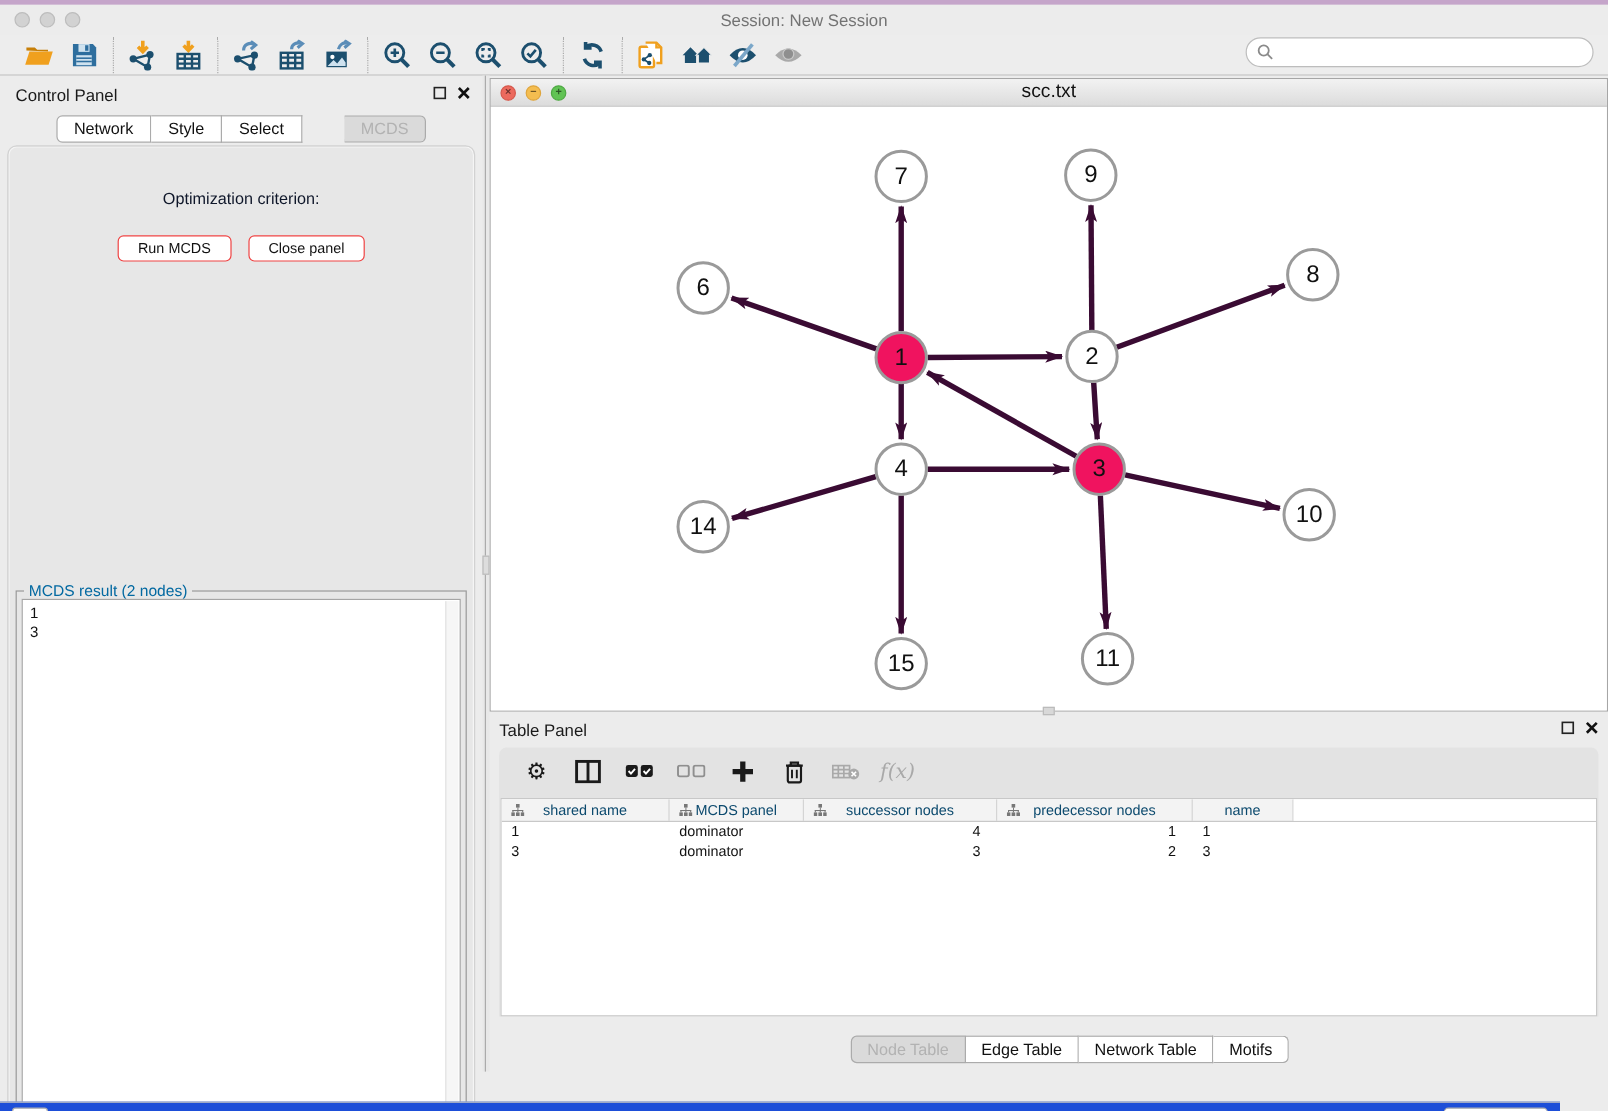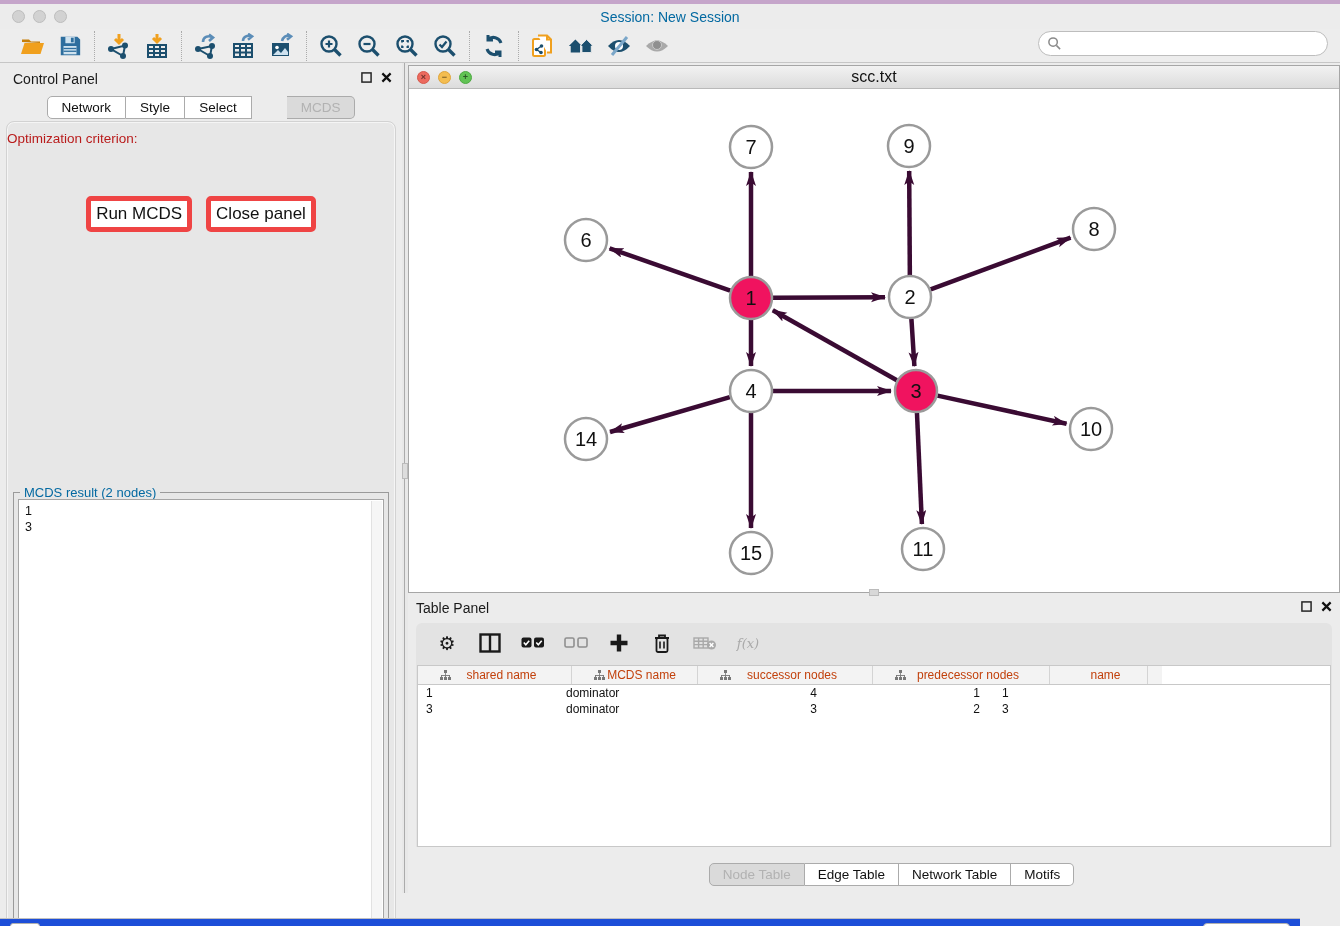--- a/index.html
+++ b/index.html
@@ -10,21 +10,21 @@
   
   .top-strip { position:absolute; left:0; top:0; width:1340px; height:4px; background:#C5A5CA; }
   .titlebar { position:absolute; left:0; top:4px; width:1340px; height:25px; background:#ECECEC; display:flex; align-items:center; }
   .traffic { display:flex; gap:8px; margin-left:12px; }
   .tl { width:13px; height:13px; border-radius:50%; background:#D2D2D2; border:1px solid #BDBDBD; display:flex; align-items:center; justify-content:center; font-size:9px; line-height:1; color:rgba(0,0,0,.55); }
   .tl.red { background:#EC6A5E; border-color:#D6584C; }
   .tl.yellow { background:#F4BD50; border-color:#DFA53C; }
   .tl.green { background:#61C354; border-color:#4EA943; }
   .tl .sym { visibility:visible; font-weight:bold; transform:translateY(-0.5px); }
   .tl.plain .sym { visibility:hidden; }
-  .win-title { position:absolute; left:0; right:0; text-align:center; color:#0369a1; font-size:14px; }
+  .win-title { position:absolute; left:0; right:0; text-align:center; color:#737373; font-size:14px; }
 
   .toolbar { position:absolute; left:0; top:29px; width:1340px; height:34px; background:#EDEDED; border-bottom:1px solid #C6C6C6; display:flex; align-items:center; padding-left:8px; }
   .tb-group { display:flex; align-items:center; gap:10px; padding:0 10px; height:30px; }
   .tb-sep { width:1px; height:30px; border-left:1px dotted #ABABAB; }
   .tb-btn { width:28px; height:28px; display:flex; align-items:center; justify-content:center; cursor:default; }
   .search-wrap { position:absolute; right:12px; top:2px; width:290px; height:25px; background:#FFF; border:1px solid #BDBDBD; border-radius:13px; display:flex; align-items:center; padding-left:8px; }
   .search-wrap input { border:none; outline:none; flex:1; font-size:13px; background:transparent; height:20px; margin-left:4px; font-family:"Liberation Sans",sans-serif; }
 
   
   .main { position:absolute; left:0; top:63px; width:1340px; height:830px; }
@@ -34,26 +34,26 @@
   .cp-header { position:absolute; left:0; top:6px; width:100%; height:22px; }
   .cp-title { position:absolute; left:13px; top:2px; font-size:14px; color:#1A1A1A; }
   .panel-icons { position:absolute; right:10px; top:3px; display:flex; gap:9px; align-items:center; }
   .cp-tabs { position:absolute; left:0; top:33px; width:100%; display:flex; justify-content:center; }
   .seg { display:flex; }
   .seg .tab { background:#FFF; border:1px solid #ABABAB; border-left:none; padding:3px 14px; font-size:13.5px; color:#111; cursor:default; }
   .seg .tab:first-child { border-left:1px solid #ABABAB; border-radius:5px 0 0 5px; }
   .seg .tab:last-child { border-radius:0 5px 5px 0; }
   .seg .tab.active { background:#DADADA; color:#B2B2B2;margin-left:35px; }
   .cp-body { position:absolute; left:6px; top:58px; width:390px; height:816px; background:#E7E7E7; border:1px solid #D2D2D2; border-radius:8px; box-shadow:0 0 0 1px #F5F5F5 inset; }
-  .opt-label { position:absolute; left:0; width:100%; top:9px; font-size:13.5px; color:#b91c1c; }
+  .opt-label { position:absolute; left:0; width:100%; top:36px; text-align:center; font-size:13.5px; color:#0f172a; }
   .select-box { position:absolute; left:38px; top:40px; width:312px; height:23px; background:#FFF; border:1px solid #ABABAB; border-radius:5px; display:flex; align-items:center; padding:0 6px 0 10px; font-size:13px; color:#111; }
   .select-box .sel-text { flex:1; }
   .stepper { display:flex; flex-direction:column; gap:2px; align-items:center; }
   .btn-row { position:absolute; left:0; top:74px; width:100%; display:flex; justify-content:center; gap:14px; }
-  .mac-btn { background:#FFF; border:5px solid #ef4444; border-radius:5px; padding:3px 5px; font-size:17px; color:#111; font-family:"Liberation Sans",sans-serif; cursor:default; }
+  .mac-btn { background:#FFF; border:1px solid #ef4444; border-radius:5px; padding:3px 16px; font-size:12px; color:#111; font-family:"Liberation Sans",sans-serif; cursor:default; }
   .result-group { position:absolute; left:6px; top:370px; width:376px; height:438px; border:1px solid #9A9A9A; background:#E7E7E7; }
   .result-legend { position:absolute; left:6px; top:-8px; background:#E7E7E7; padding:0 4px; font-size:13px; color:#0369a1; }
   .result-area { position:absolute; left:4px; top:6px; right:4px; bottom:4px; background:#FFF; border:1px solid #A5A5A5; font-family:"Liberation Sans",sans-serif; font-size:12.5px; color:#111; padding:3px 6px; line-height:1.3; }
   .result-scroll { position:absolute; top:1px; bottom:1px; right:1px; width:11px; background:#F6F6F6; border-left:1px solid #E2E2E2; }
 
   
   .v-divider { position:absolute; left:402px; top:0; width:6px; height:830px; background:#E8E8E8; }
   .v-divider .line { position:absolute; left:2px; top:0; width:1px; height:100%; background:#ABABAB; }
   .v-handle { position:absolute; left:0; top:400px; width:6px; height:16px; background:#DDD; border:1px solid #BBB; }
 
@@ -68,36 +68,36 @@
 
   
   .table-panel { position:absolute; left:0; top:532px; width:932px; height:295px; }
   .tp-header { position:absolute; left:0; top:2px; width:100%; height:22px;text-align:right; }
   .tp-title { position:absolute; left:8px; top:3px; font-size:14px; color:#1A1A1A; }
   .tp-inner { position:absolute; left:8px; top:28px; width:916px; height:224px; background:#E3E3E3; border-radius:6px 6px 0 0; }
   .tp-toolbar { position:absolute; left:0; top:0; width:100%; height:40px; display:flex; align-items:center; gap:17px; padding-left:18px; }
   .tp-toolbar .tb-btn { width:26px; height:26px; }
   .data-table { position:absolute; left:1px; top:42px; right:1px; bottom:0; background:#FFF; border:1px solid #C8C8C8; overflow:hidden; }
   .thead { display:flex; height:19px; background:#F3F3F3; border-bottom:1px solid #C8C8C8; }
-  .th { position:relative; display:flex; align-items:center; justify-content:center; font-size:12px; color:#c2410c; border-right:1px solid #D4D4D4;margin-left:14px; }
+  .th { position:relative; display:flex; align-items:center; justify-content:center; font-size:12px; color:#0c4a6e; border-right:1px solid #D4D4D4; }
   .th .hier { position:absolute; left:8px; top:4px; }
   .trow { display:flex; height:16px; font-size:12px; color:#111; }
   .td { overflow:hidden; white-space:nowrap; line-height:16px; }
   .td.left { padding-left:8px; text-align:left; }
   .td.right { padding-right:14px; text-align:right; }
   .tp-tabs { position:absolute; left:0; top:268px; width:100%; display:flex; justify-content:center; }
   .tp-tabs .tab { padding:3px 13px; font-size:13.5px; }
 
   
   .statusbar { position:absolute; left:0; top:918px; width:1300px; height:33px; background:#1d4ed8; border-top:1px solid #C0C0C0; }
   .list-btn { position:absolute; left:10px; top:4px; width:30px; height:24px; background:#FFF; border:1px solid #B0B0B0; border-radius:3px; display:flex; align-items:center; justify-content:center; }
   .memory-btn { position:absolute; right:10px; top:4px; height:24px; background:#FFF; border:1px solid #B0B0B0; border-radius:4px; display:flex; align-items:center; gap:6px; padding:0 10px; font-size:13px; color:#111; }
   .mem-dot { width:12px; height:12px; border-radius:50%; background:#1F8B2C; }
 
-  .fx { font-family:"DejaVu Serif", serif; font-style:italic; font-size:13px; color:#A9A9A9; }
+  .fx { font-family:"DejaVu Serif", serif; font-style:italic; font-size:17px; color:#A9A9A9; }
   .gear-glyph { font-family:"DejaVu Sans", sans-serif; font-size:19px; color:#1A1A1A; line-height:1; }
 </style>
 </head>
 <body>
 
 <div class="app">
 
   <div class="top-strip"></div>
 
   <div class="titlebar">
@@ -488,21 +488,21 @@
                       <rect x="0" y="7" width="3" height="3"></rect>
                       <rect x="4" y="7" width="3" height="3"></rect>
                       <rect x="8" y="7" width="3" height="3"></rect>
                       <path d="M5.2 3 h0.8 v2 h-0.8 Z"></path>
                       <rect x="1" y="5" width="9" height="0.9"></rect>
                       <rect x="1" y="5" width="0.9" height="2"></rect>
                       <rect x="5.1" y="5" width="0.9" height="2"></rect>
                       <rect x="9.1" y="5" width="0.9" height="2"></rect>
                     </g>
                   </svg>
-                  <span>MCDS name</span>
+                  <span>MCDS panel</span>
                 </div>
                 <div class="th" style="width: 161px;">
                   <svg class="hier" width="11" height="11" viewBox="0 0 11 11">
                     <g fill="#777">
                       <rect x="4" y="0" width="3" height="3"></rect>
                       <rect x="0" y="7" width="3" height="3"></rect>
                       <rect x="4" y="7" width="3" height="3"></rect>
                       <rect x="8" y="7" width="3" height="3"></rect>
                       <path d="M5.2 3 h0.8 v2 h-0.8 Z"></path>
                       <rect x="1" y="5" width="9" height="0.9"></rect>

